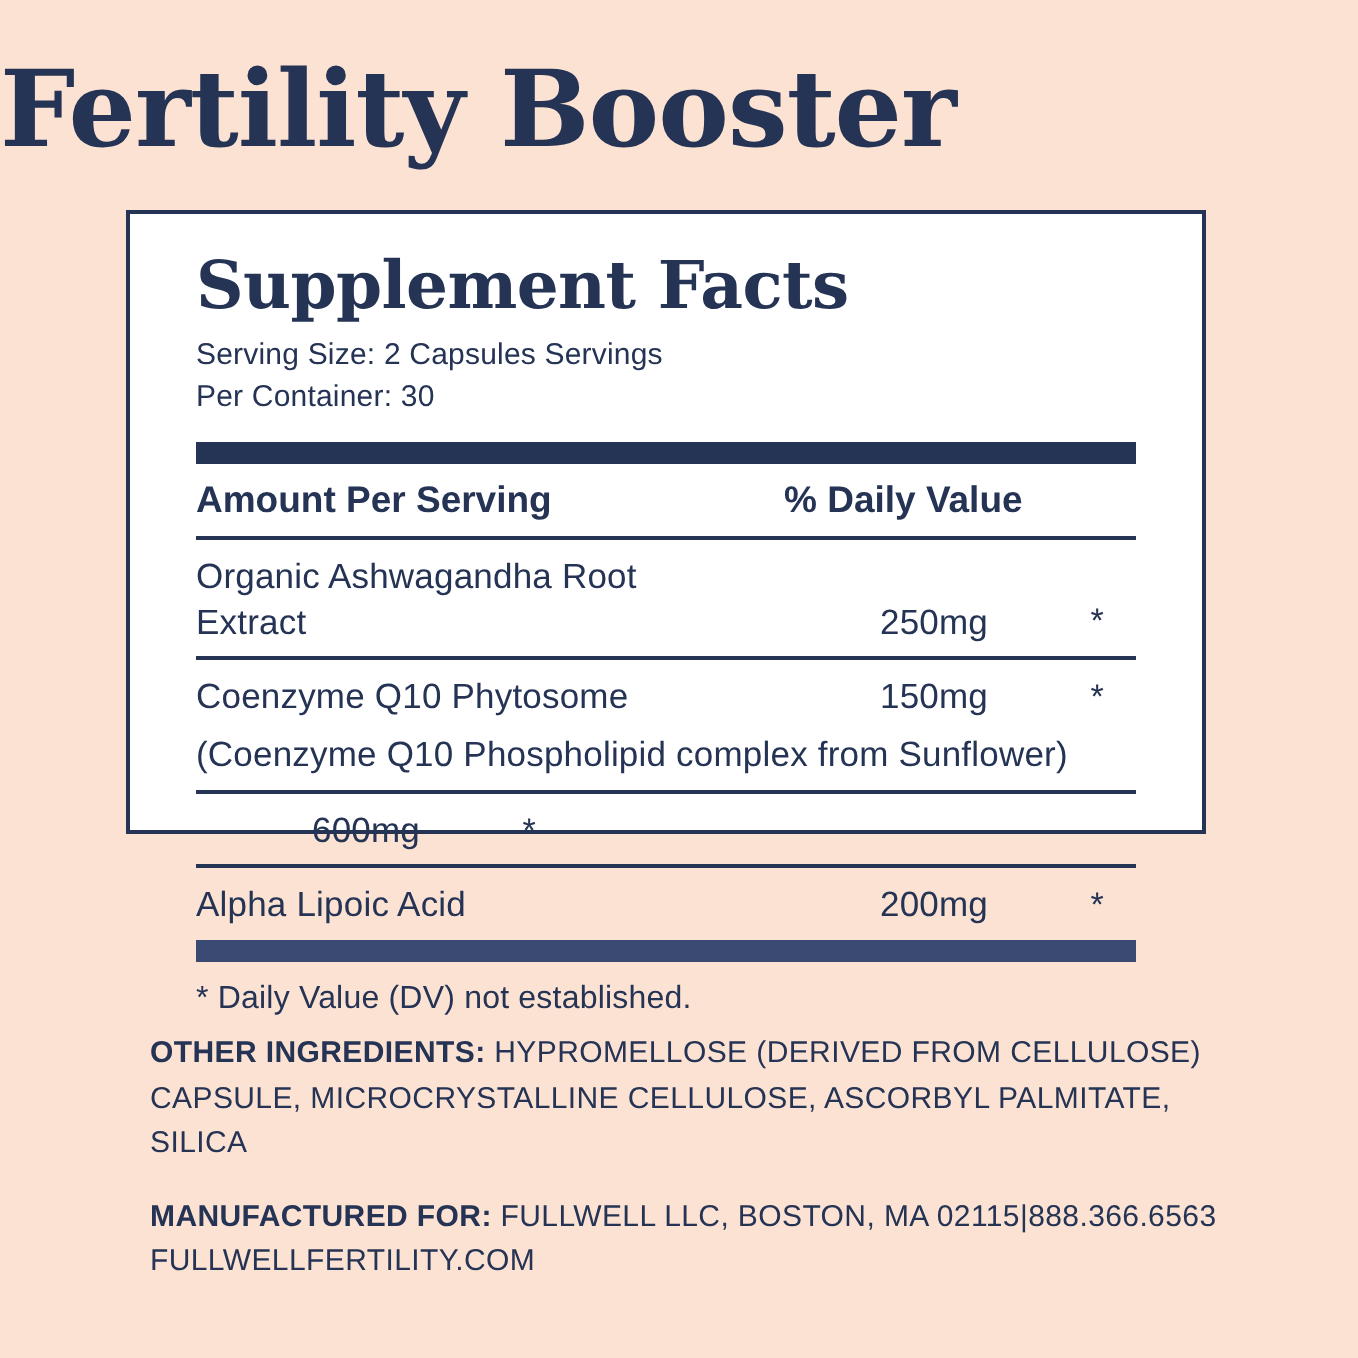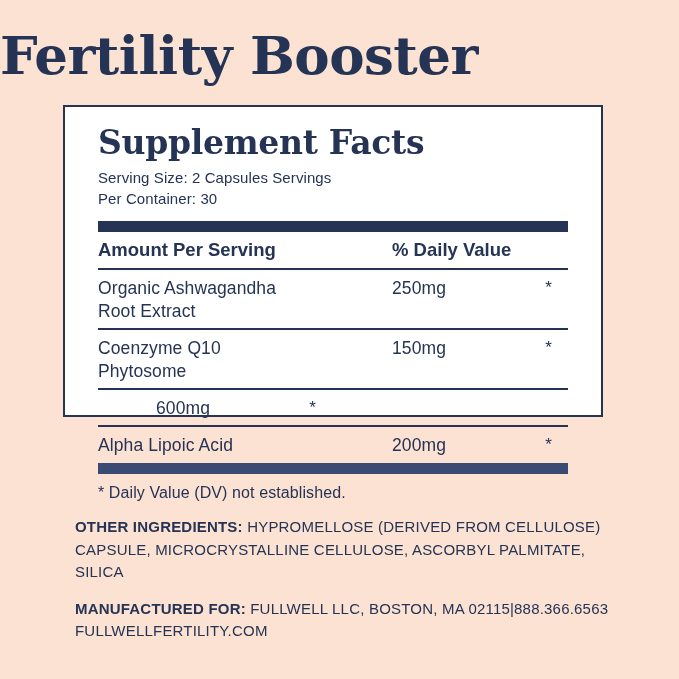--- a/index.html
+++ b/index.html
@@ -85,27 +85,26 @@
   .head-row .h-name {
     flex: 1;
   }
   .head-row .h-dv {
     width: 176px;
     text-align: left;
     padding-left: 6px;
   }
   .ing-row {
     display: flex;
-    align-items: flex-start;
+    align-items: flex-end;
     margin: 0 13px;
     padding: 7px 0 6px 0;
     font-size: 17.5px;
     line-height: 1.28;
     letter-spacing: 0.1px;
-    gap: 48px;
   }
   .ing-row .i-name {
     flex: 1;
     padding-right: 6px;
   }
   .ing-row .i-amount {
     width: 112px;
     text-align: right;
   }
   .ing-row .i-dv {
@@ -176,20 +175,21 @@
       <div class="i-dv">*</div>
     </div>
 
     <div class="rule-thin"></div>
 
     <div class="ing-row">
       <div class="i-name">Coenzyme Q10 Phytosome</div>
       <div class="i-amount">150mg</div>
       <div class="i-dv">*</div>
     </div>
+    <div class="sub-note">(Coenzyme Q10 Phospholipid complex from Sunflower)</div>
 
     <div class="rule-thin"></div>
 
     <div class="ing-row">
       <div class="i-amount">600mg</div>
       <div class="i-dv">*</div>
     </div>
 
     <div class="rule-thin"></div>
 

